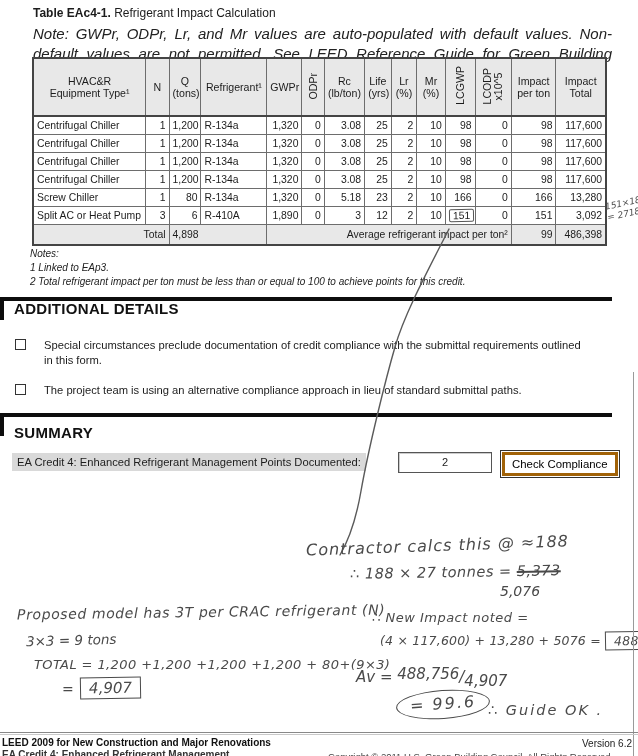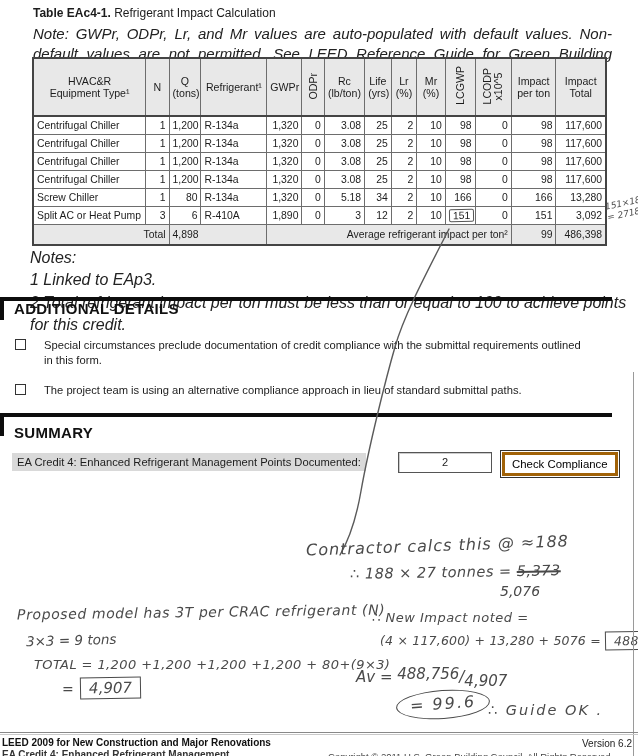--- a/index.html
+++ b/index.html
@@ -22,21 +22,21 @@
     height:58px; background:#e8e8e8; font-weight:normal; text-align:center;
     vertical-align:middle; line-height:1.15; white-space:pre-line; font-size:10.6px;
     border-bottom:2px solid #444;
   }
   table.calc thead th .vert { writing-mode:vertical-rl; transform:rotate(180deg); display:inline-block; white-space:pre-line; line-height:1.05; }
   table.calc td { height:18px; text-align:right; white-space:nowrap; background:#fff; }
   table.calc td.lft { text-align:left; }
   table.calc tr.total td { background:#e8e8e8; height:21px; }
   .hand-box-cell { display:inline-block; border:1.5px solid #555; border-radius:2px; padding:0 3px; transform:rotate(-1deg); }
 
-  .notes-block { left:30px; top:247px; font-size:16px; font-style:italic; line-height:1.4; color:#222; }
+  .notes-block { left:30px; top:247px; font-size:10px; font-style:italic; line-height:1.4; color:#222; }
 
   .rule { height:4px; background:#0d0d0d; width:612px; left:0; }
   .rule-tick { width:4px; background:#0d0d0d; left:0; }
   .section-heading { font-size:15px; font-weight:bold; letter-spacing:0.3px; color:#111; }
 
   .cb-row { font-size:11.2px; line-height:1.35; }
   .cb-box { position:absolute; left:0; top:1px; width:11px; height:11px; border:1.2px solid #333; background:#fff; }
   .cb-text { display:block; margin-left:29px; width:540px; }
 
   .summary-label { background:#d9d9d9; font-size:11.2px; padding:3px 5px; }
@@ -196,21 +196,21 @@
             <td>117,600</td>
           </tr>
           <tr>
             <td class="lft">Screw Chiller</td>
             <td>1</td>
             <td>80</td>
             <td class="lft">R-134a</td>
             <td>1,320</td>
             <td>0</td>
             <td>5.18</td>
-            <td>34</td>
+            <td>23</td>
             <td>2</td>
             <td>10</td>
             <td>166</td>
             <td>0</td>
             <td>166</td>
             <td>13,280</td>
           </tr>
           <tr>
             <td class="lft">Split AC or Heat Pump</td>
             <td>3</td>

